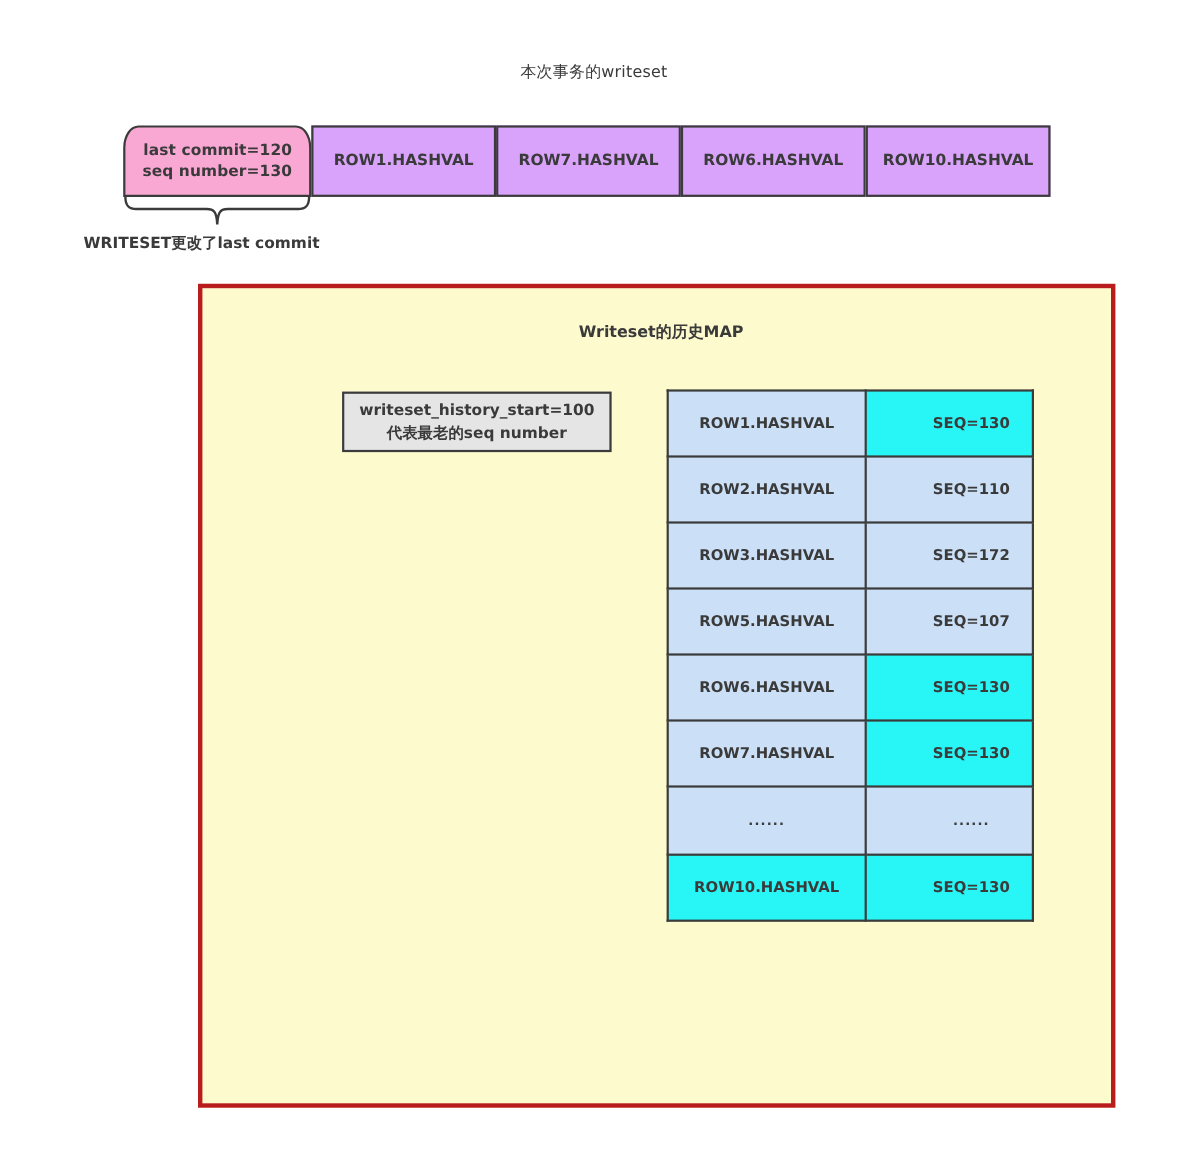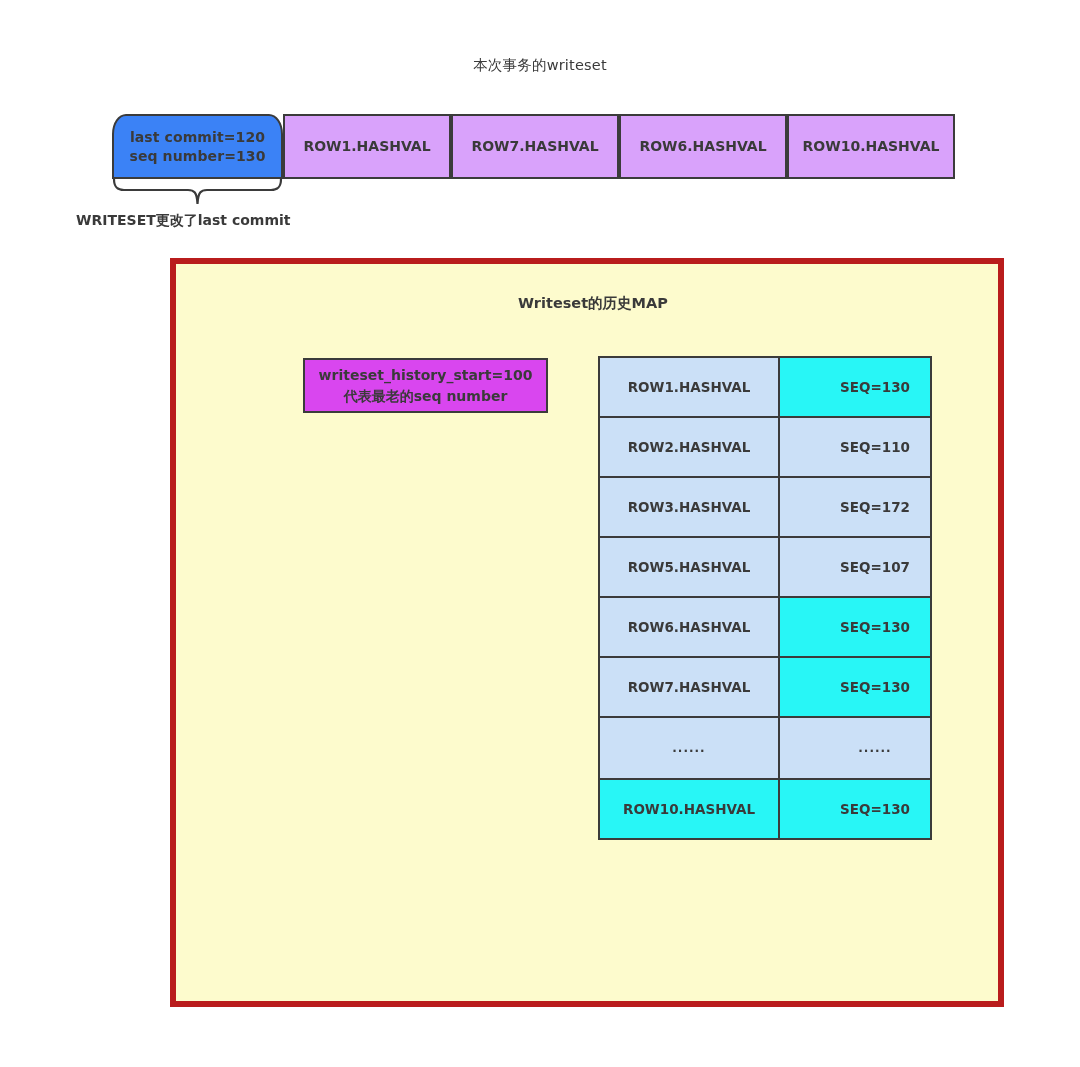--- a/index.html
+++ b/index.html
@@ -47,25 +47,26 @@
     align-items: center;
     justify-content: center;
     font-size: 14px;
     font-weight: bold;
     color: #3a3a3a;
     background: #d9a2fb;
     text-align: center;
     line-height: 1.35;
   }
   .ws-head {
-    background: #3b82f6;
+    background: #f9a8d4;
     border-radius: 14px 14px 0 0 / 20px 20px 0 0;
     border-bottom-width: 2px;
     white-space: pre-line;
     letter-spacing: .1px;
+    text-align: right;
   }
 
   
   #ws-brace {
     position: absolute;
     left: 110px;
     top: 178px;
     width: 175px;
     height: 30px;
   }
@@ -75,48 +76,48 @@
     top: 212px;
     font-size: 14px;
     font-weight: bold;
     color: #3a3a3a;
     white-space: nowrap;
   }
 
   
   #history-map-panel {
     position: absolute;
-    left: 170px;
+    left: 180px;
     top: 258px;
     width: 834px;
     height: 749px;
     box-sizing: border-box;
     background: #fdfbcd;
-    border: 6px solid #b91c1c;
+    border: 4px solid #b91c1c;
   }
   #history-map-title {
     position: absolute;
     left: 0;
     top: 30px;
     width: 834px;
     text-align: center;
     font-size: 14.5px;
     font-weight: bold;
     color: #3a3a3a;
   }
 
   
   #history-start-note {
     position: absolute;
     left: 127px;
     top: 94px;
     width: 245px;
     height: 55px;
     box-sizing: border-box;
-    background: #d946ef;
+    background: #e5e5e5;
     border: 2px solid #3b3b3b;
     display: flex;
     flex-direction: column;
     align-items: center;
     justify-content: center;
     font-size: 14px;
     font-weight: bold;
     color: #3a3a3a;
     line-height: 1.45;
     text-align: center;

